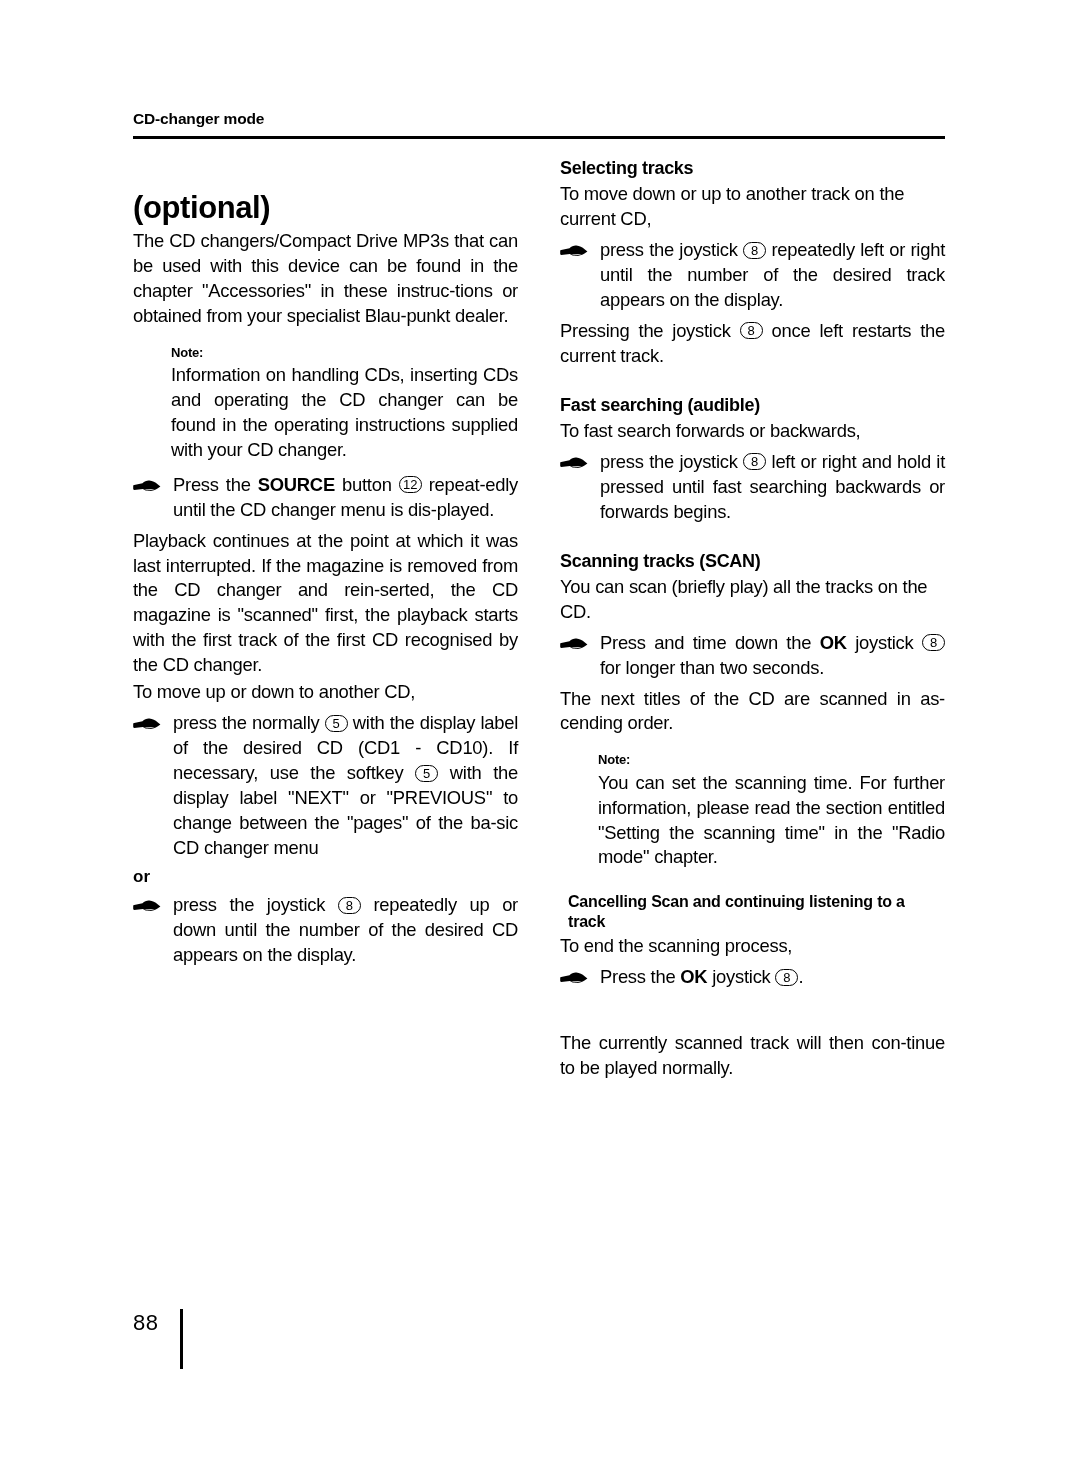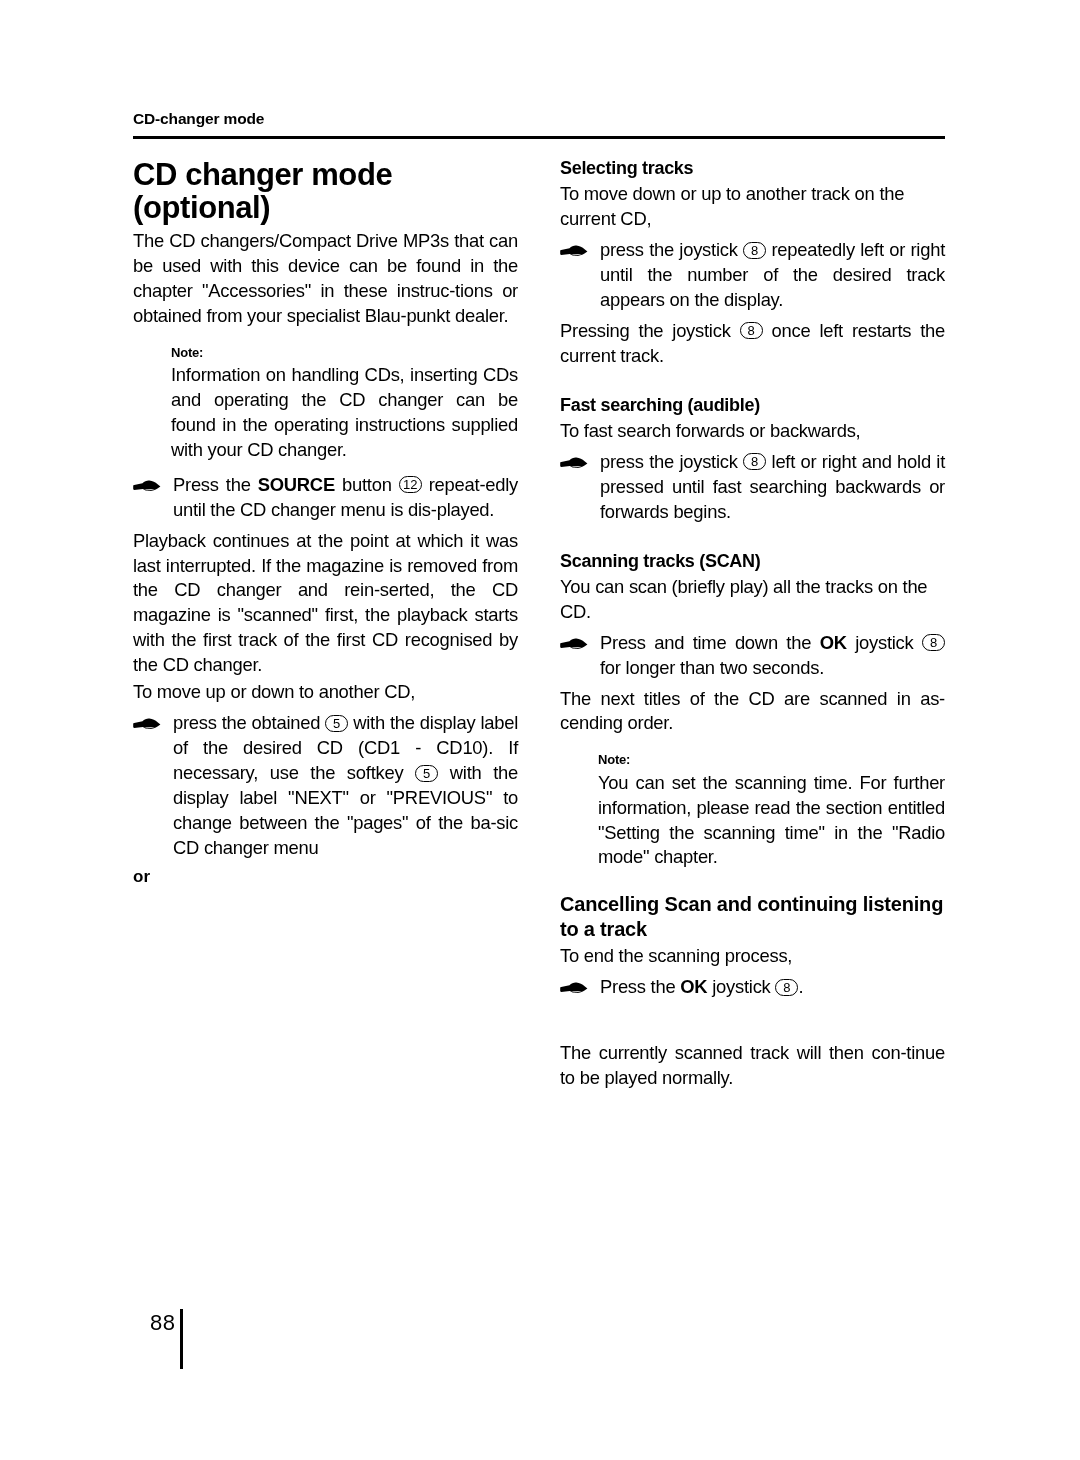--- a/index.html
+++ b/index.html
@@ -72,22 +72,22 @@
   h2.sec {
     margin: 26px 0 4px 0;
     font-size: 18px;
     font-weight: bold;
     line-height: 1.12;
     letter-spacing: -0.3px;
     font-stretch: condensed;
   }
   h2.sec.first { margin-top: 0; }
   h3.subsec {
-    margin: 22px 0 3px 0;
-    font-size: 20px;
+    margin: 22px 0 3px 8px;
+    font-size: 16px;
     font-weight: bold;
     line-height: 1.22;
     letter-spacing: -0.2px;
     font-stretch: condensed;
   }
 
   p.body {
     margin: 0 0 2px 0;
     font-size: 18.4px;
     line-height: 1.355;
@@ -158,21 +158,21 @@
     text-align: center;
     letter-spacing: 0;
     vertical-align: 1.5px;
     font-weight: normal;
     white-space: nowrap;
   }
 
   
   .folio {
     position: absolute;
-    left: 150px;
+    left: 133px;
     top: 1312px;
     font-size: 22px;
     line-height: 1;
     letter-spacing: 0.5px;
   }
   .folio-rule {
     position: absolute;
     left: 180px;
     top: 1309px;
     width: 3px;
@@ -186,21 +186,21 @@
 <div class="page">
 
   <div class="running-header">CD-changer mode</div>
   <div class="header-rule"></div>
 
   <div class="columns">
 
     <div class="col col-left">
 
       <h1 class="title">
-        <span>CD changer mode</span><br>
+        <br>
         <span>(optional)</span>
       </h1>
 
       <p class="body">The CD changers/Compact Drive MP3s that can be used with this device can be found in the chapter "Accessories" in these instruc-tions or obtained from your specialist Blau-punkt dealer.</p>
 
       <div class="note">
         <p class="note-label">Note:</p>
         <p class="body">Information on handling CDs, inserting CDs and operating the CD changer can be found in the operating instructions supplied with your CD changer.</p>
       </div>
 
@@ -219,25 +219,34 @@
 
       <p class="body ragged">To move up or down to another CD,</p>
 
       <div class="bullet">
         <span class="hand">
           <svg width="28" height="14" viewBox="0 0 28 14" aria-hidden="true">
             <path d="M1.2 5.0 L9.5 3.2 C11.4 1.2 14.0 0.4 16.4 0.6 C19.6 0.9 22.3 2.4 24.6 4.3 L27.4 6.6 L24.5 8.4 C22.2 9.8 19.6 10.8 16.9 11.0 C14.3 11.2 11.7 10.6 9.9 9.1 L1.2 9.9 C0.6 9.9 0.2 9.4 0.2 8.8 L0.2 6.1 C0.2 5.5 0.6 5.0 1.2 5.0 Z" fill="#000"></path>
             <path d="M10.6 9.0 C12.2 10.0 14.4 10.4 16.6 10.2 C18.4 10.1 20.2 9.6 21.9 8.9 L12.2 9.6 Z" fill="#fff"></path>
           </svg>
         </span>
-        <span class="btext"><span>press the obtained </span><span class="keynum">5</span><span> with the display label of the desired CD (CD1 - CD10). If necessary, use the softkey </span><span class="keynum">5</span><span> with the display label "NEXT" or "PREVIOUS" to change between the "pages" of the ba-sic CD changer menu</span></span>
+        <span class="btext"><span>press the normally </span><span class="keynum">5</span><span> with the display label of the desired CD (CD1 - CD10). If necessary, use the softkey </span><span class="keynum">5</span><span> with the display label "NEXT" or "PREVIOUS" to change between the "pages" of the ba-sic CD changer menu</span></span>
       </div>
 
       <p class="orword">or</p>
 
+      <div class="bullet">
+        <span class="hand">
+          <svg width="28" height="14" viewBox="0 0 28 14" aria-hidden="true">
+            <path d="M1.2 5.0 L9.5 3.2 C11.4 1.2 14.0 0.4 16.4 0.6 C19.6 0.9 22.3 2.4 24.6 4.3 L27.4 6.6 L24.5 8.4 C22.2 9.8 19.6 10.8 16.9 11.0 C14.3 11.2 11.7 10.6 9.9 9.1 L1.2 9.9 C0.6 9.9 0.2 9.4 0.2 8.8 L0.2 6.1 C0.2 5.5 0.6 5.0 1.2 5.0 Z" fill="#000"></path>
+            <path d="M10.6 9.0 C12.2 10.0 14.4 10.4 16.6 10.2 C18.4 10.1 20.2 9.6 21.9 8.9 L12.2 9.6 Z" fill="#fff"></path>
+          </svg>
+        </span>
+        <span class="btext"><span>press the joystick </span><span class="keynum">8</span><span> repeatedly up or down until the number of the desired CD appears on the display.</span></span>
+      </div>
 
     </div>
 
     <div class="col col-right">
 
       <h2 class="sec first">Selecting tracks</h2>
       <p class="body ragged">To move down or up to another track on the current CD,</p>
 
       <div class="bullet">
         <span class="hand">

